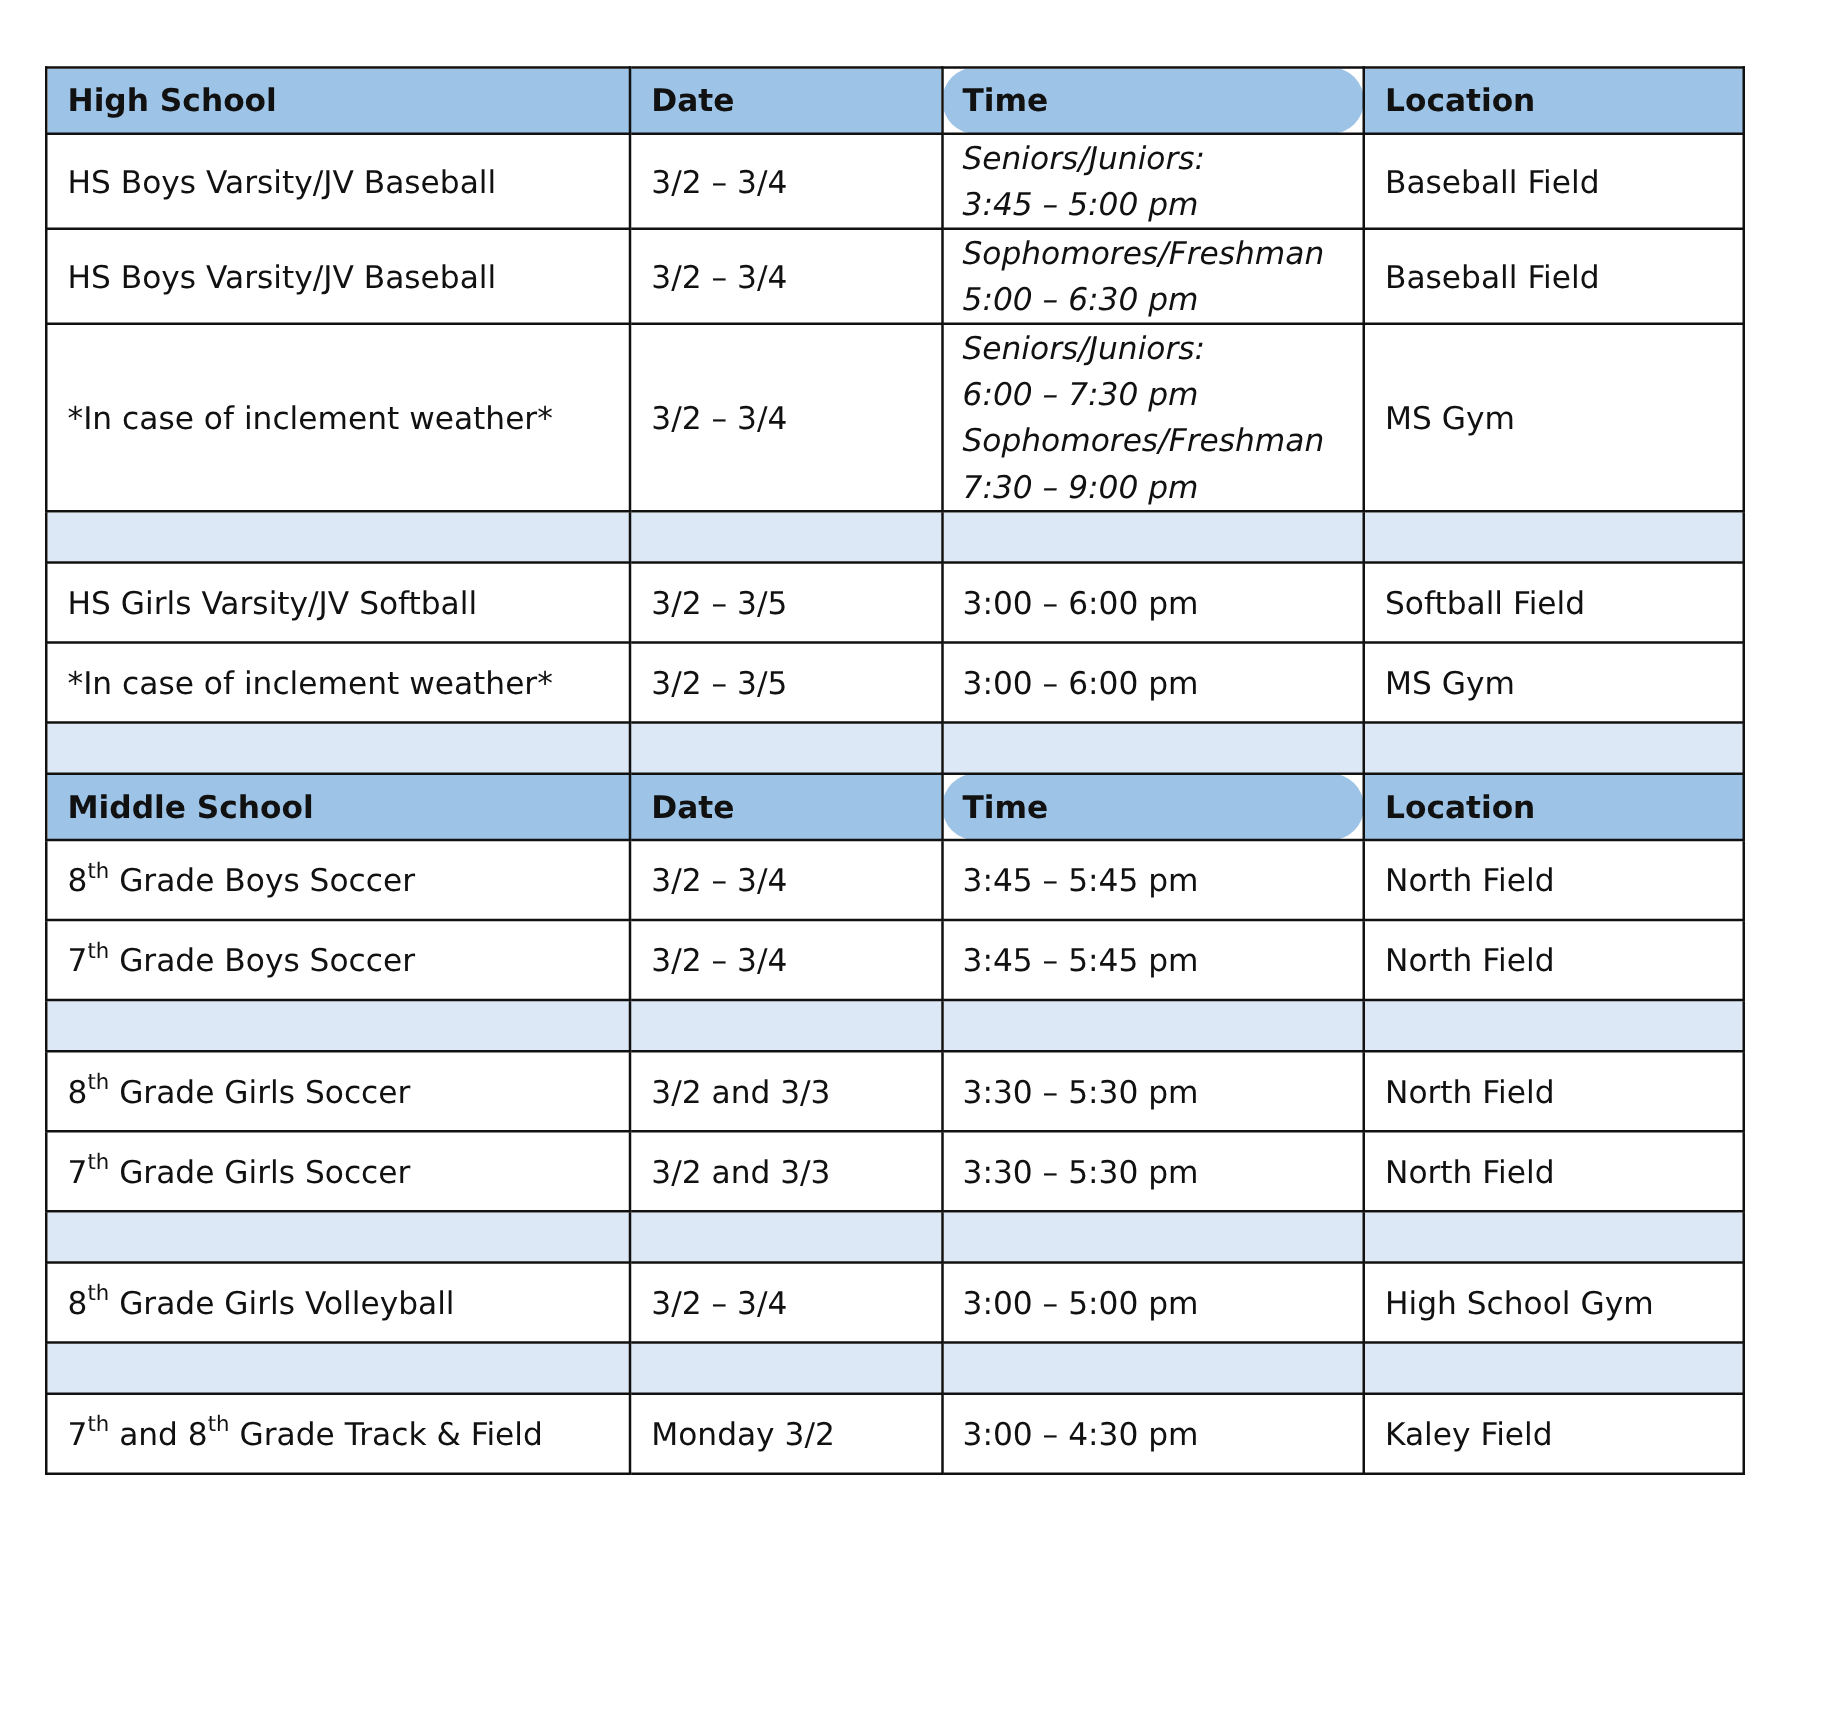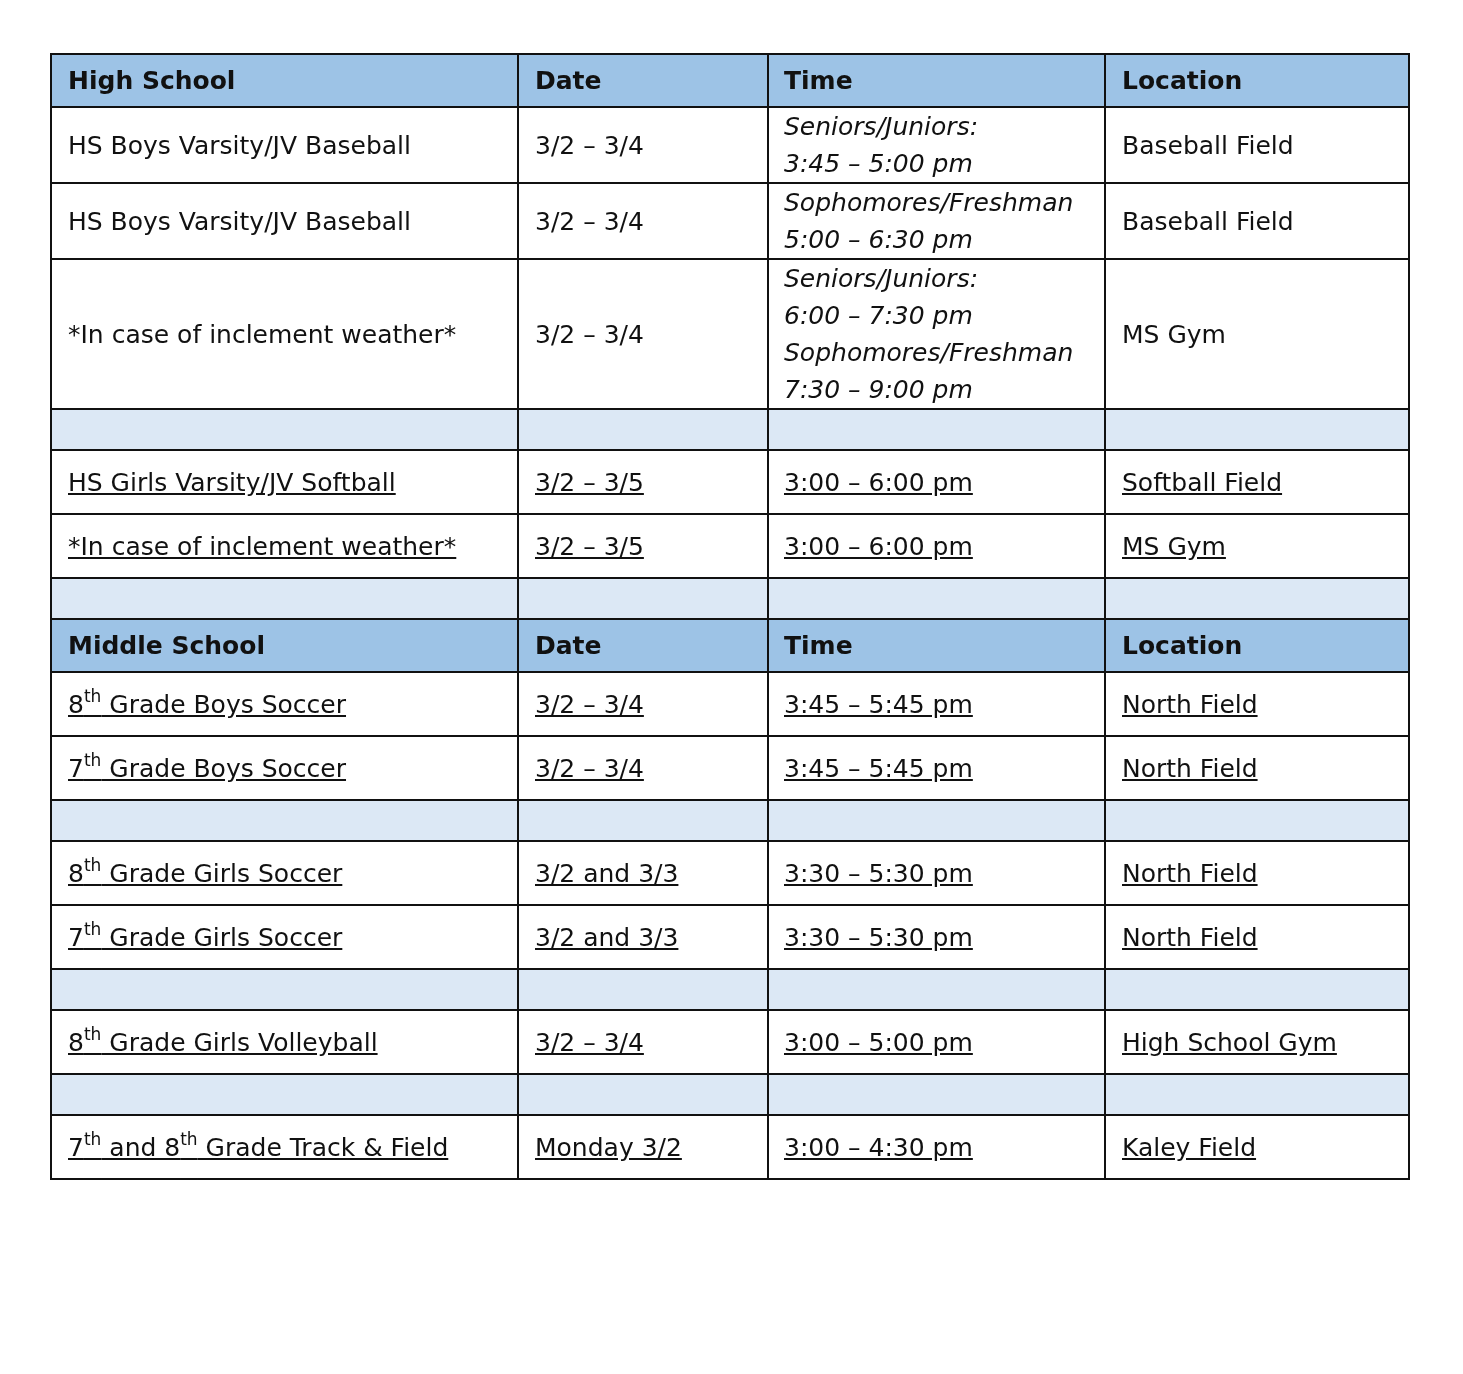--- a/index.html
+++ b/index.html
@@ -1,36 +1,36 @@
 <!DOCTYPE html>
 <html><head>
   <meta charset="utf-8">
   <style>
     html, body { margin: 0; padding: 0; background: #ffffff; }
     body { width: 1463px; height: 1374px; position: relative; font-family: "DejaVu Sans", "Liberation Sans", sans-serif; color: #111; }
     table.schedule {
-      position: absolute; left: 50px; top: 53px;
+      position: absolute; left: 36px; top: 53px;
       width: 1358px;
       border-collapse: collapse;
       table-layout: fixed;
       font-size: 25px;
     }
     table.schedule td {
       border: 2px solid #111;
       padding: 0 0 0 16px;
       vertical-align: middle;
       line-height: 37px;
       overflow: hidden;
       white-space: nowrap;
     }
-    table.schedule td.time-cell { padding-left: 15px; }
+    table.schedule td.time-cell { padding-left: 15px; border-radius: 26px; }
     tr.header td { background: #9dc3e6; font-weight: bold; height: 51px; }
     tr.spacer td { background: #dce8f5; height: 39px; }
     tr.r76 td { height: 72px; }
-    tr.r66 td { height: 62px; text-decoration: underline; }
+    tr.r66 td { height: 62px; }
     tr.r150 td { height: 146px; }
     sup { font-size: 17px; line-height: 0; vertical-align: 11px; }
     .ln { display: block; font-style: italic; }
   </style>
 </head>
 <body>
 
 <table class="schedule">
   <colgroup>
     <col style="width:467px">

